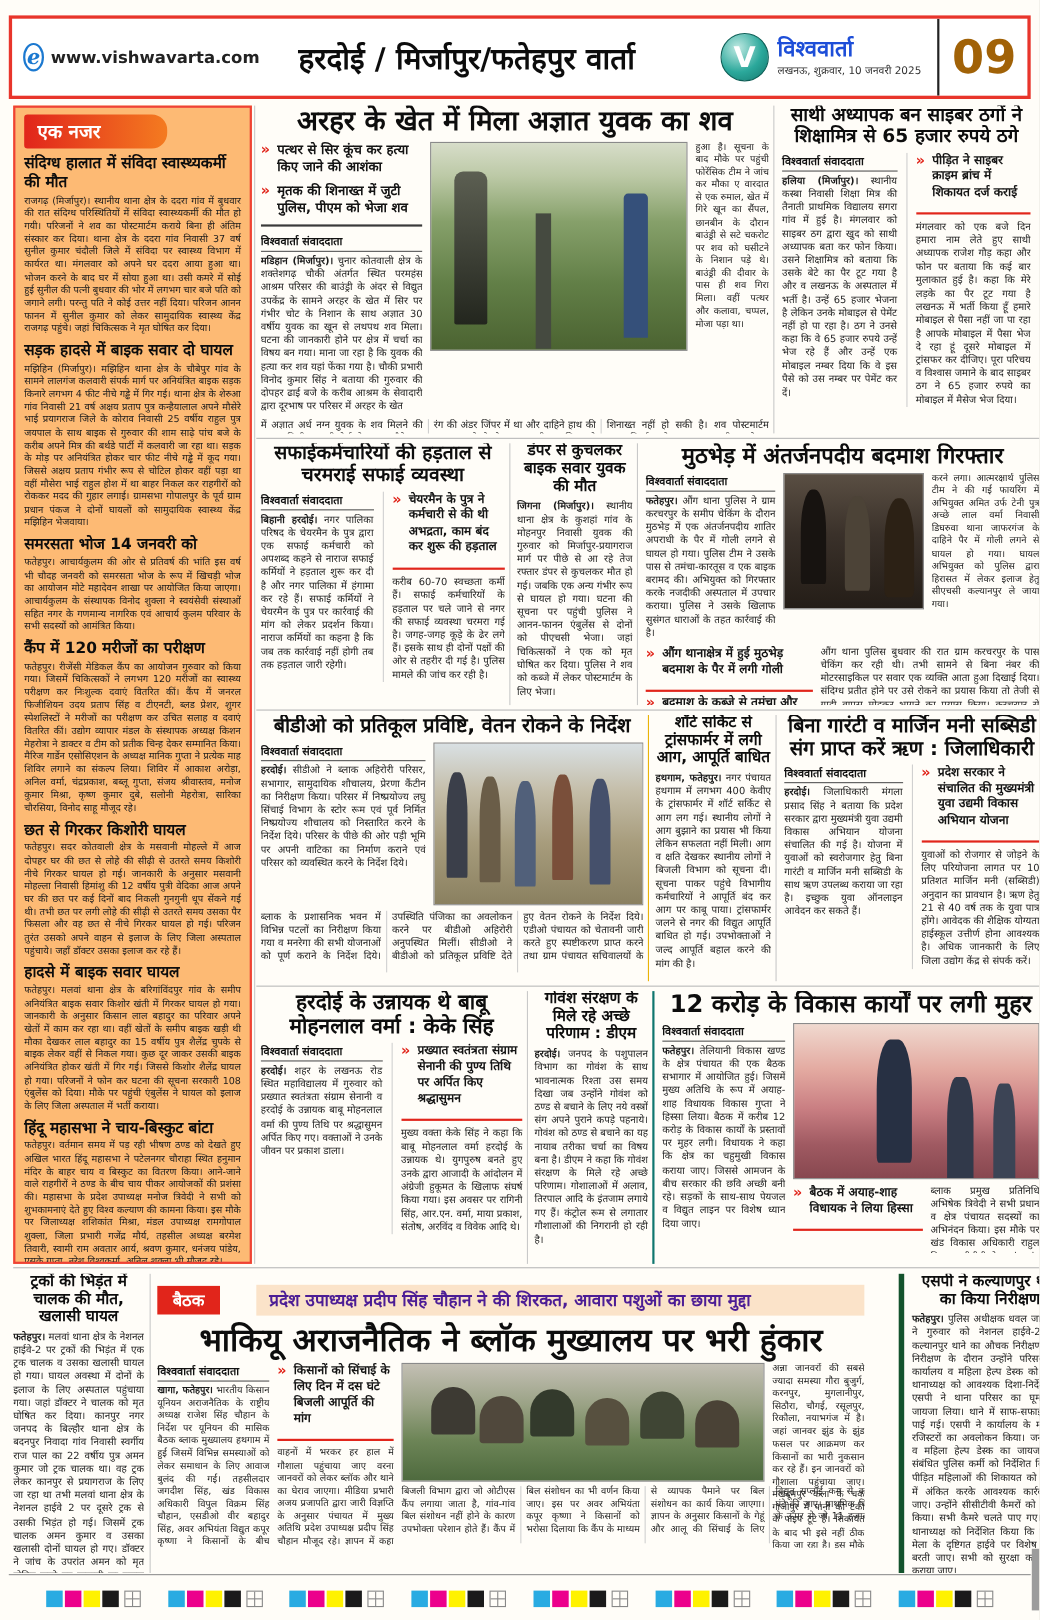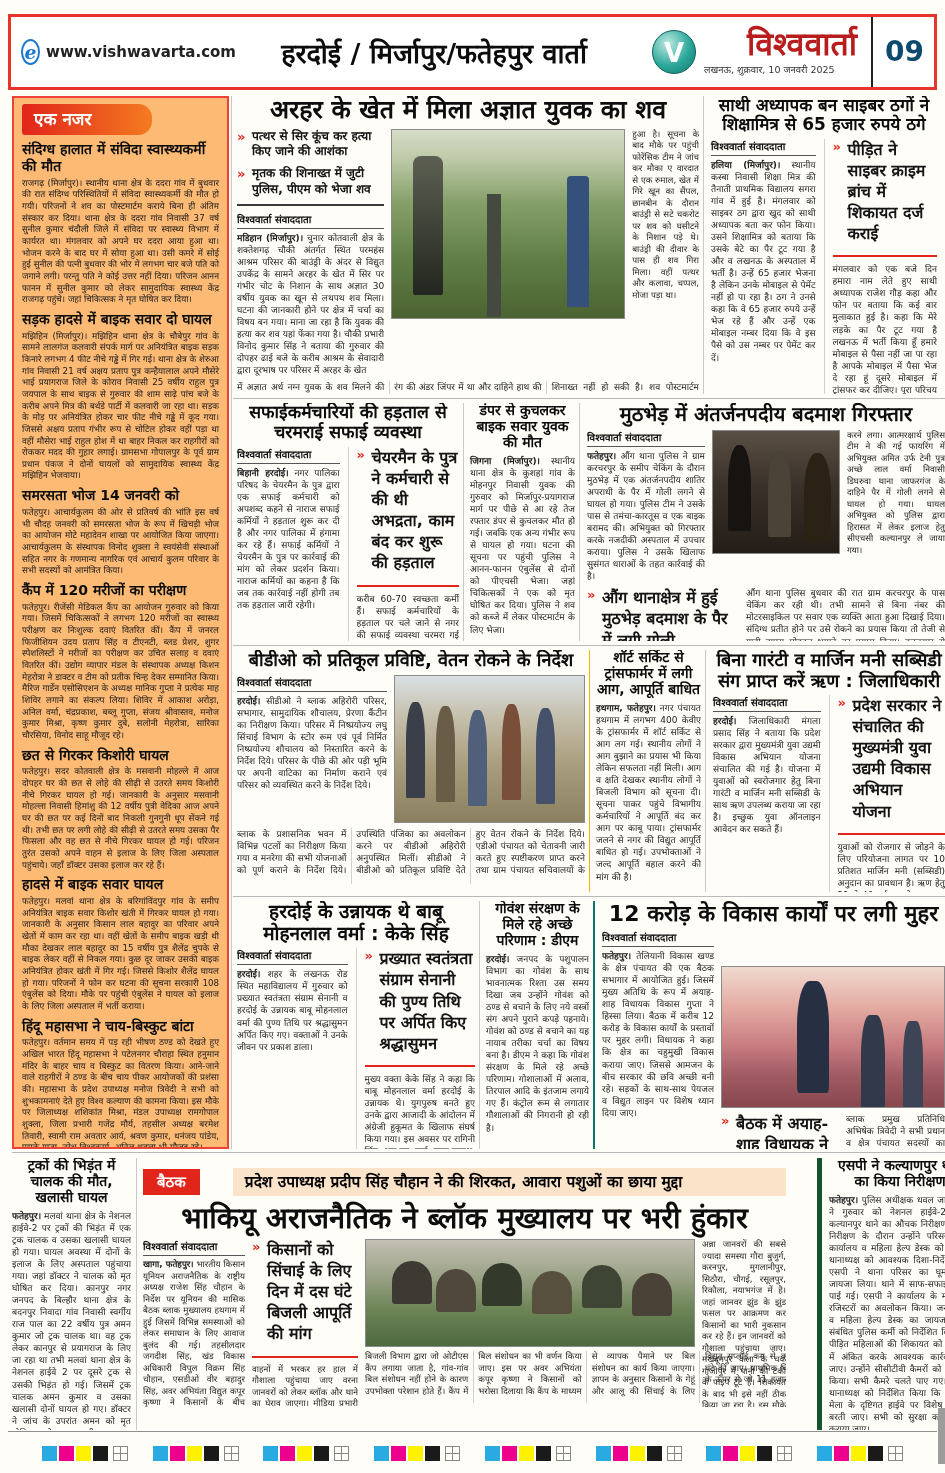--- a/index.html
+++ b/index.html
@@ -14,30 +14,30 @@
   #hdr{left:8px;top:14px;width:929px;height:76px;border:3px solid #e8352b;background:#fff;
        display:flex;align-items:center;padding:0 10px;}
   .url-wrap{display:flex;align-items:center;gap:6px;width:215px;}
   .eicon{width:26px;height:26px;border-radius:50%;border:2px solid #1c79d0;color:#1c79d0;
          font:italic bold 19px/22px "DejaVu Serif",serif;text-align:center;}
   .url{font-weight:bold;font-size:15px;color:#222;}
   .sec-title{flex:1;text-align:center;font-weight:bold;font-size:27px;color:#0c0c0c;white-space:nowrap;}
   .brand{display:flex;align-items:center;gap:8px;width:235px;justify-content:flex-end;padding-right:10px;}
   .globe{width:44px;height:44px;border-radius:50%;color:#fff;text-align:center;font:bold 26px/44px "DejaVu Sans",sans-serif;
          background:radial-gradient(circle at 35% 30%,#bfe9e2,#2ba89b 55%,#14766c);border:1px solid #0e5f57;}
-  .brand-name{font-weight:bold;font-size:32px;line-height:1.05;color:#b91c1c;margin-left:43px;}
+  .brand-name{font-weight:bold;font-size:20px;line-height:1.05;color:#1d4ed8;}
   .brand-date{font-size:9.5px;color:#333;margin-top:2px;}
-  .pagenum{border-left:2px solid #222;padding-left:12px;margin-left:4px;font-weight:bold;font-size:28px;color:#0c4a6e;line-height:70px;}
+  .pagenum{border-left:2px solid #222;padding-left:12px;margin-left:4px;font-weight:bold;font-size:42px;color:#a16207;line-height:70px;}
 
   
   .bt{font-size:9px;line-height:1.34;text-align:justify;color:#1c1c1c;margin:0;}
   .bt.small{font-size:8.6px;}
   .hl{font-weight:bold;color:#0d0d0d;text-align:center;line-height:1.14;margin:0 0 4px 0;}
   .byline{display:block;font-weight:bold;font-size:10px;border-bottom:1px solid #555;padding-bottom:2px;margin-bottom:3px;color:#111;}
-  .bullet{position:relative;padding-left:15px;font-weight:bold;font-size:16px;line-height:1.32;color:#141414;margin-bottom:6px;text-align:left;}
+  .bullet{position:relative;padding-left:15px;font-weight:bold;font-size:11px;line-height:1.32;color:#141414;margin-bottom:6px;text-align:left;}
   .bullet::before{content:"»";position:absolute;left:0;top:-1px;color:#e1251b;font-size:13px;}
   .bullet.big{font-size:12px;}
   .bbox{border-bottom:2px solid #e1251b;padding-bottom:5px;margin-bottom:6px;}
   .dark-rule{border-bottom:2px solid #3a3a3a;margin:4px 0 6px 0;}
   .c2{display:flex;}
   .c2>div{flex:1;min-width:0;}
   .c2>div+div{border-left:1px solid #d0d0d0;padding-left:8px;margin-left:8px;}
   .cols3{column-count:3;column-gap:10px;column-rule:1px solid #d0d0d0;}
   .row{display:flex;gap:7px;}
 
@@ -89,21 +89,21 @@
   #unna .hl{font-size:19px;}
   #gov{left:479px;top:901px;width:110px;height:248px;border-left:1px solid #c9c9c9;padding-left:6px;}
   #cr12{left:593px;top:901px;width:352px;height:248px;border-left:2px solid #0f766e;padding-left:7px;}
   #cr12 .hl{font-size:22px;white-space:nowrap;}
   #hr4{left:12px;top:1152px;width:933px;}
   #truck{left:12px;top:1158px;width:119px;height:272px;}
   #bku{left:136px;top:1158px;width:650px;height:272px;border-left:1px solid #c9c9c9;padding-left:6px;}
   #sp{left:817px;top:1158px;width:154px;height:272px;border-left:5px solid #14532d;padding-left:7px;}
   .hl-sm{font-size:14px;}
   .badge{background:#e1251b;color:#fff;font-weight:bold;font-size:15px;padding:2px 14px 4px 14px;}
-  .kicker{flex:1;background:#fbe3c9;font-weight:bold;font-size:15.5px;padding:2px 12px 4px 12px;margin-left:26px;color:#000000;white-space:nowrap;overflow:hidden;}
+  .kicker{flex:1;background:#fbe3c9;font-weight:bold;font-size:15.5px;padding:2px 12px 4px 12px;margin-left:26px;color:#4c1d95;white-space:nowrap;overflow:hidden;}
   #bku .hl{font-size:29px;white-space:nowrap;margin-top:6px;}
   #hrb{left:8px;top:1431px;width:929px;background:#8f8f8f;}
   #marks{left:0;top:1440px;width:945px;height:26px;display:flex;justify-content:space-between;padding:0 42px;align-items:center;}
   .cmyk{display:flex;gap:2px;align-items:center;}
   .sq{width:15px;height:15px;}
   .sq.c{background:#29abe2;} .sq.m{background:#ec008c;} .sq.y{background:#fff200;} .sq.k{background:#1a1a1a;}
   .reg{width:15px;height:15px;border:1px solid #888;margin-left:3px;
        background:linear-gradient(#888,#888) center/100% 1px no-repeat,linear-gradient(#888,#888) center/1px 100% no-repeat;}
   #graybar{right:0;top:1408px;width:7px;height:56px;background:#9c9c9c;}
 </style>
@@ -298,21 +298,21 @@
     <p class="bt"><b>हरदोई।</b> <span>जनपद के पशुपालन विभाग का गोवंश के साथ भावनात्मक रिश्ता उस समय दिखा जब उन्होंने गोवंश को ठण्ड से बचाने के लिए नये वस्त्रों संग अपने पुराने कपड़े पहनाये। गोवंश को ठण्ड से बचाने का यह नायाब तरीका चर्चा का विषय बना है। डीएम ने कहा कि गोवंश संरक्षण के मिले रहे अच्छे परिणाम। गोशालाओं में अलाव, तिरपाल आदि के इंतजाम लगाये गए हैं। कंट्रोल रूम से लगातार गौशालाओं की निगरानी हो रही है।</span></p>
   </section>
 
   <section id="cr12" class="block">
     <h2 class="hl">12 करोड़ के विकास कार्यों पर लगी मुहर</h2>
     <div class="row">
       <div style="width:112px;overflow:hidden;">
         <span class="byline">विश्ववार्ता संवाददाता</span>
         <p class="bt"><b>फतेहपुर।</b> <span>तेलियानी विकास खण्ड के क्षेत्र पंचायत की एक बैठक सभागार में आयोजित हुई। जिसमें मुख्य अतिथि के रूप में अयाह-शाह विधायक विकास गुप्ता ने हिस्सा लिया। बैठक में करीब 12 करोड़ के विकास कार्यों के प्रस्तावों पर मुहर लगी। विधायक ने कहा कि क्षेत्र का चहुमुखी विकास कराया जाए। जिससे आमजन के बीच सरकार की छवि अच्छी बनी रहे। सड़कों के साथ-साथ पेयजल व विद्युत लाइन पर विशेष ध्यान दिया जाए।</span></p>
       </div>
-      <div style="flex:1;margin-top:36px;">
+      <div style="flex:1;">
         <div class="photo ph-meeting" style="width:100%;height:142px;"></div>
         <div class="row" style="margin-top:5px;">
           <div style="width:118px;">
             <div class="bbox">
               <div class="bullet">बैठक में अयाह-शाह विधायक ने लिया हिस्सा</div>
             </div>
           </div>
           <div class="bt" style="flex:1;overflow:hidden;height:62px;">ब्लाक प्रमुख प्रतिनिधि अभिषेक त्रिवेदी ने सभी प्रधान व क्षेत्र पंचायत सदस्यों का अभिनंदन किया। इस मौके पर खंड विकास अधिकारी राहुल मिश्रा, सीडीपीओ एवं खंड शिक्षा अधिकारी भिटौरा एवं ब्लाक के सचिव व सम्मानित प्रधान एवं क्षेत्र पंचायत सदस्य मौजूद रहे।</div>
         </div>
       </div>

